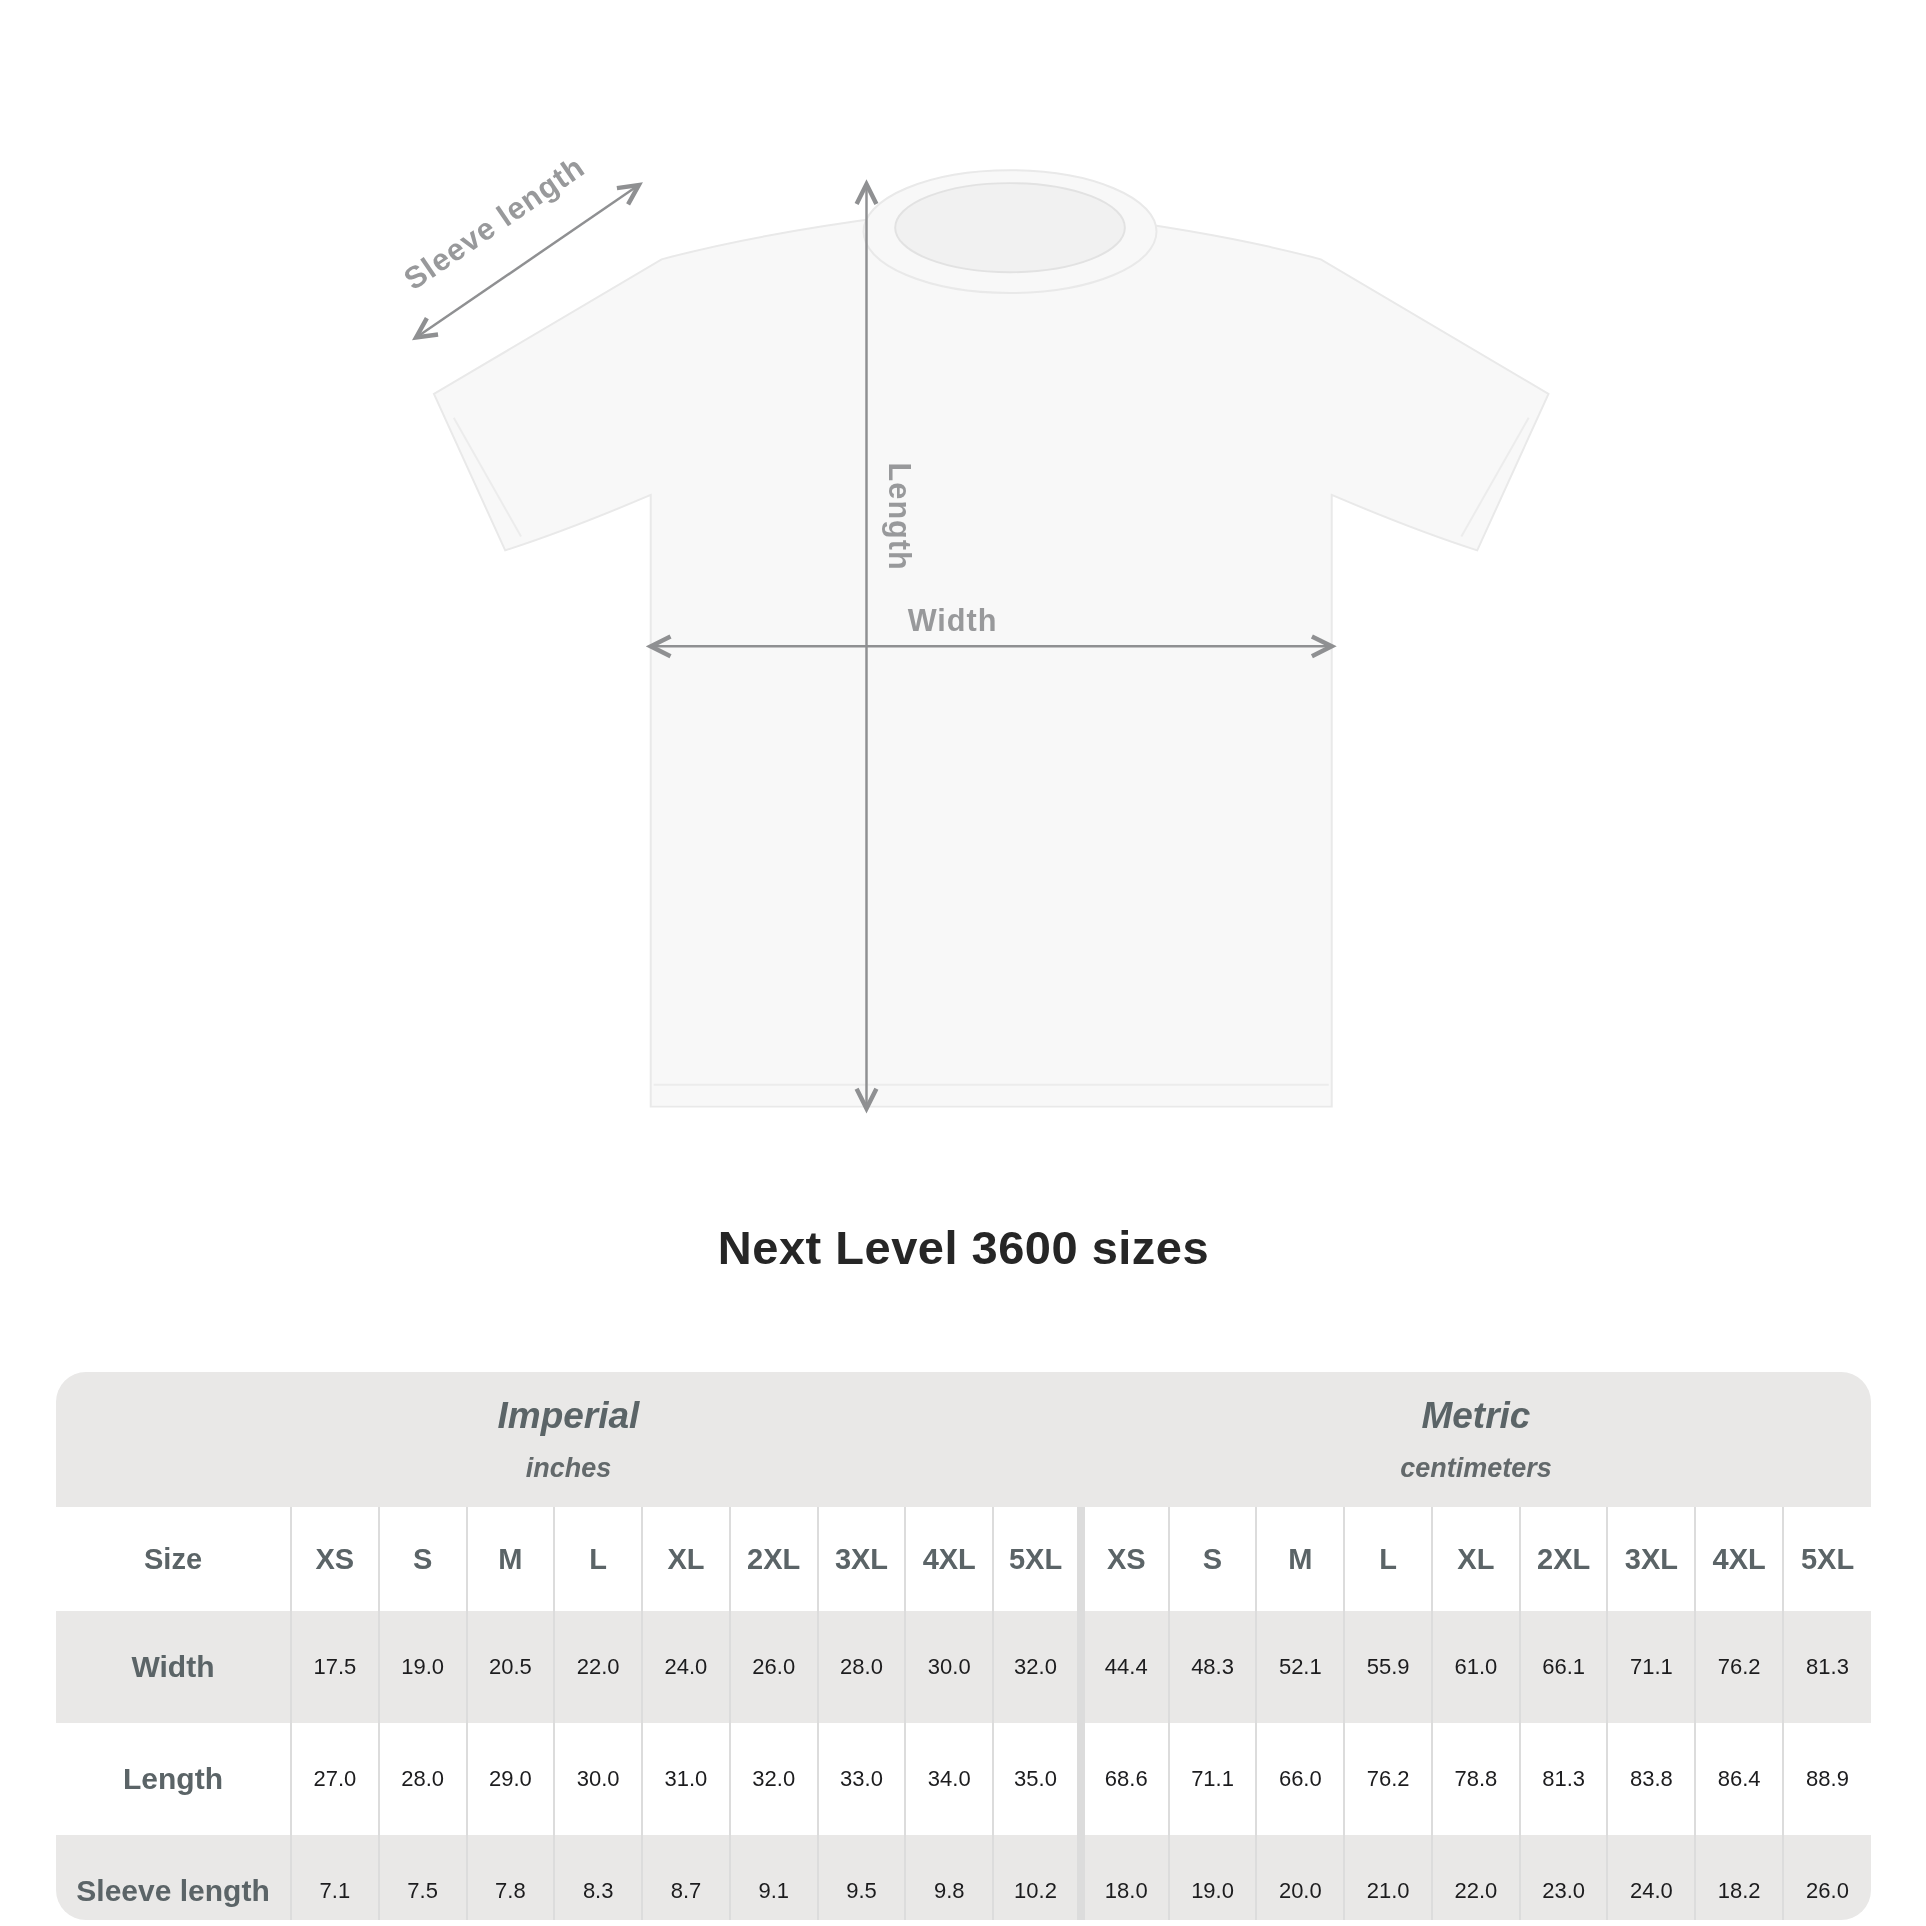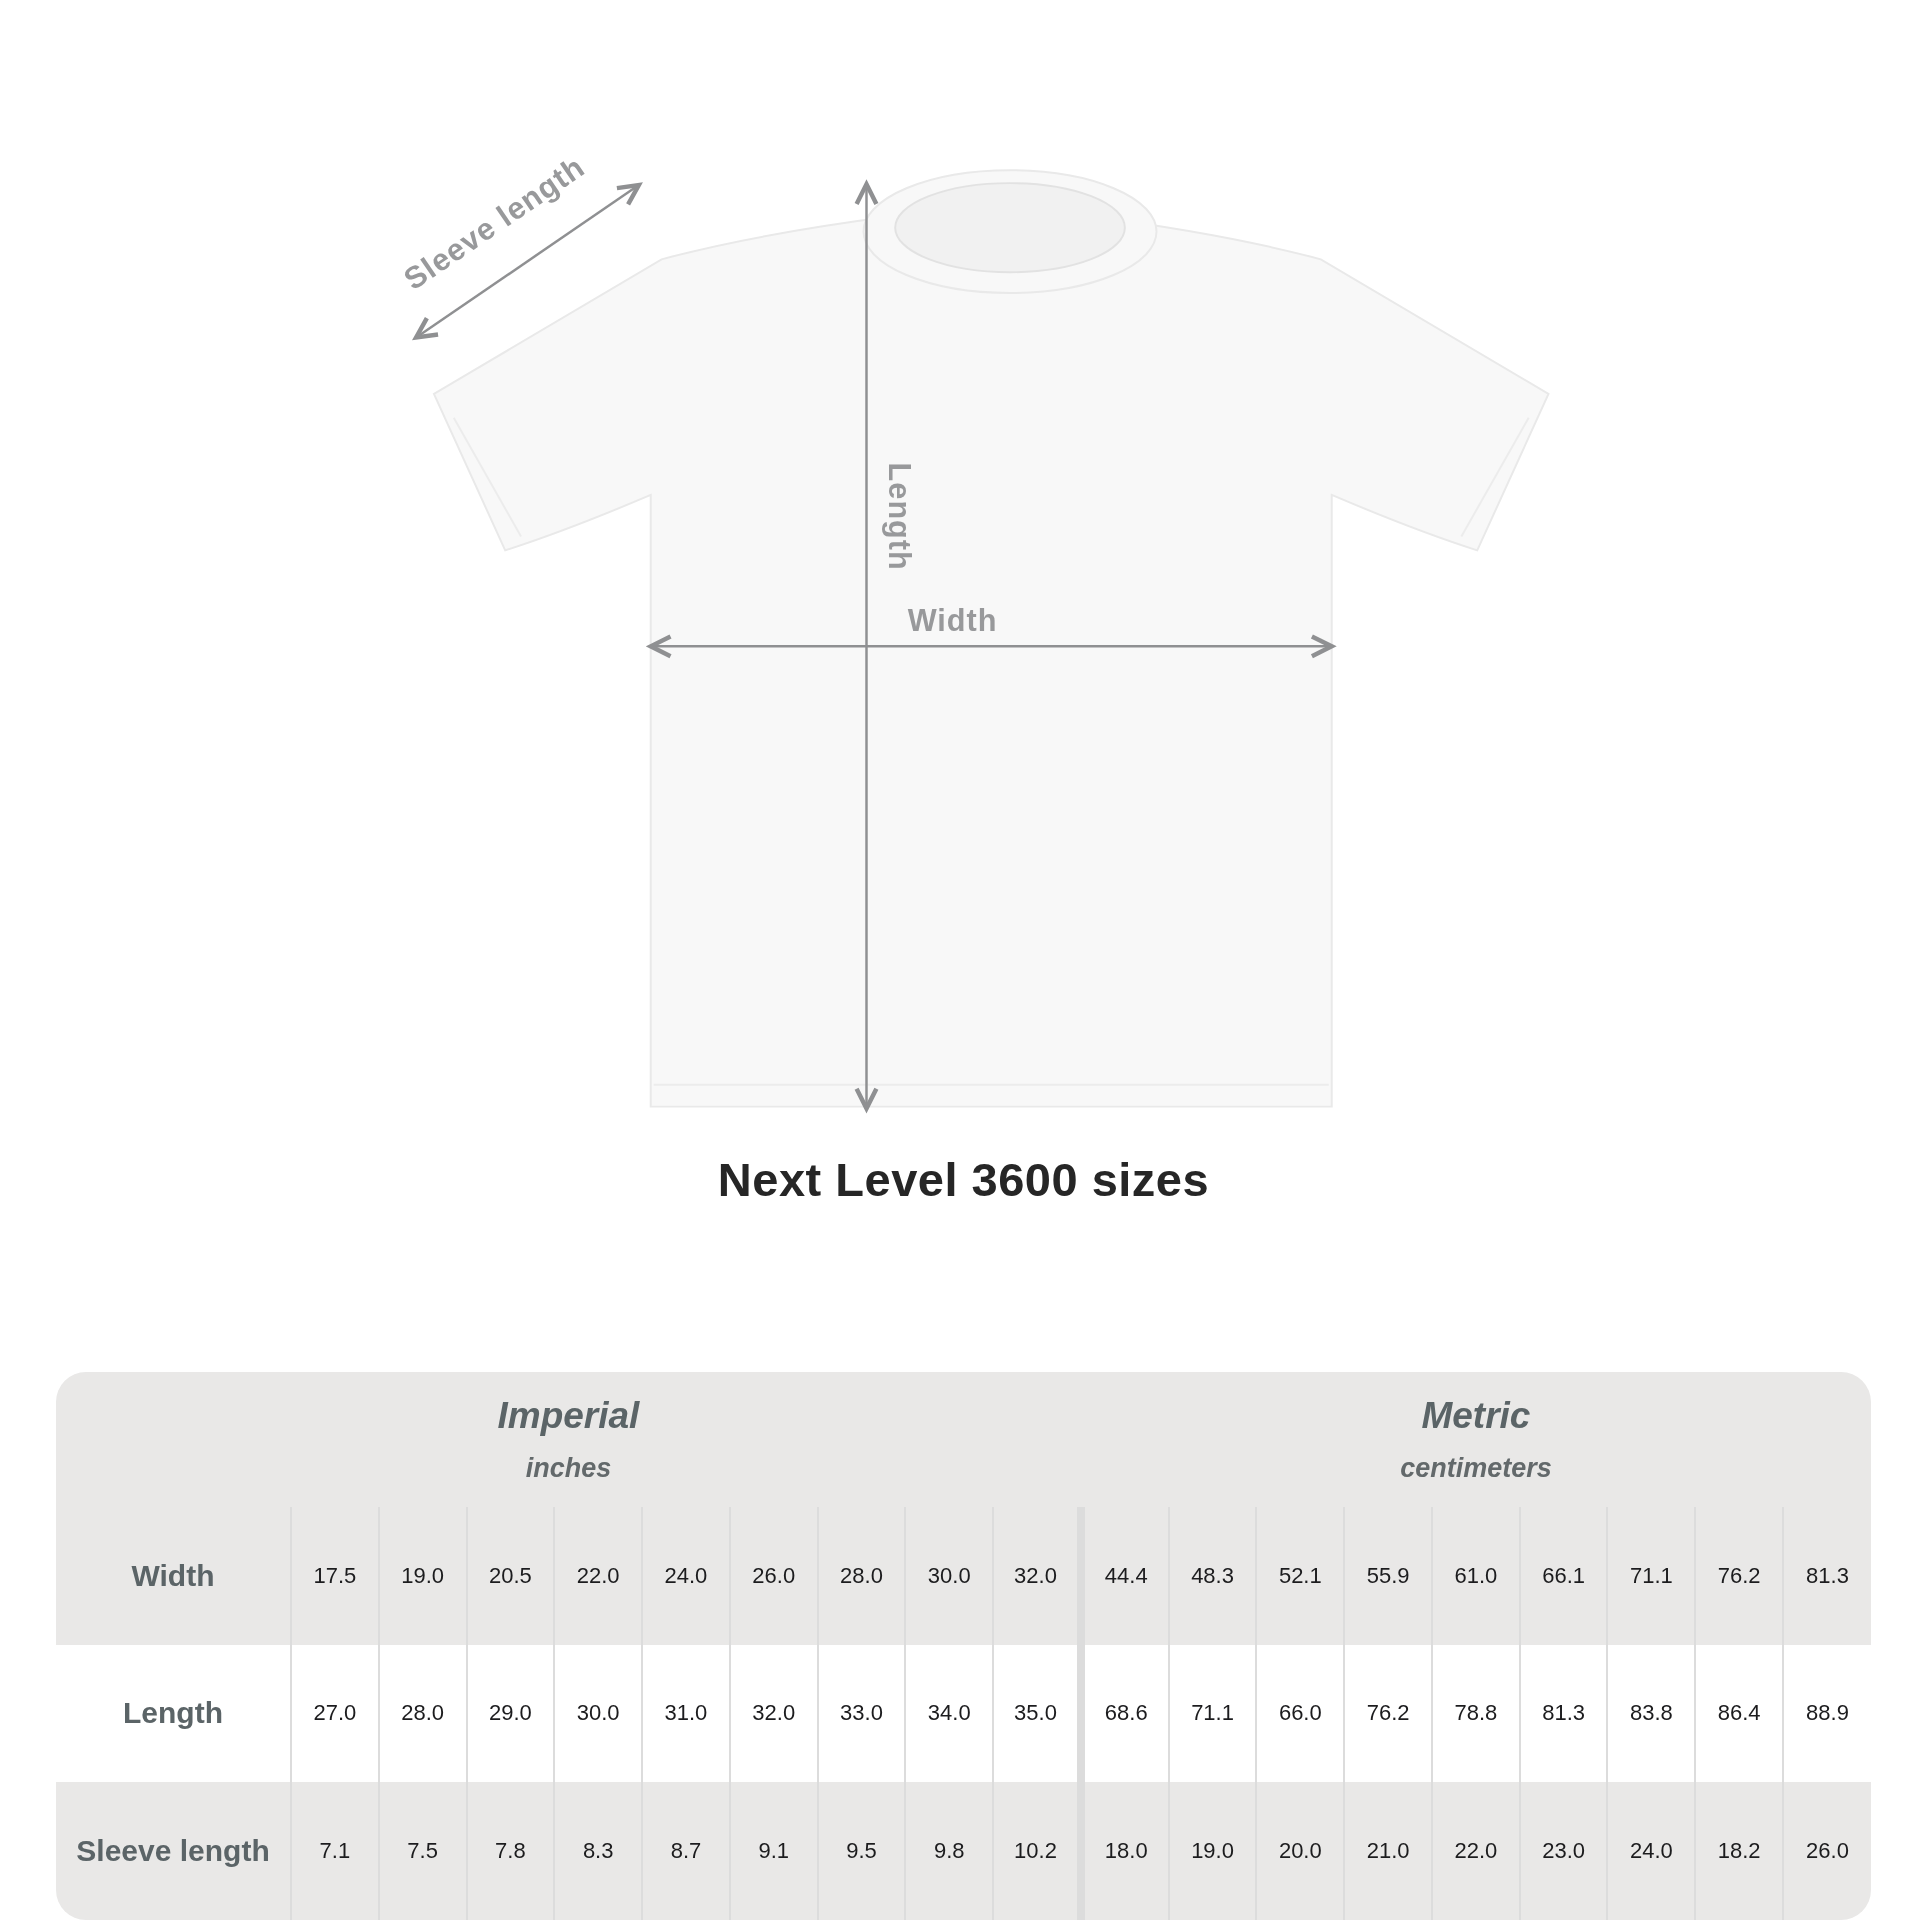--- a/index.html
+++ b/index.html
@@ -19,21 +19,21 @@
   .mline{stroke:var(--line,#8f9092);stroke-width:2.5;fill:none;}
   .mhead{stroke:var(--line,#8f9092);fill:none;}
   .mlabel{
     font-family:"Liberation Sans","DejaVu Sans",sans-serif;
     font-weight:bold;font-size:31px;
     fill:var(--label,#98999b);
     letter-spacing:1px;
   }
   
   .title{
-    position:absolute;left:0;top:1152px;width:1927px;
+    position:absolute;left:0;top:1220px;width:1927px;
     text-align:center;font-size:47px;font-weight:bold;
     color:var(--title,#262626);letter-spacing:0.5px;
   }
   .subtitle{
     position:absolute;left:0;top:1240px;width:1927px;
     text-align:center;font-size:28px;font-style:italic;
     color:var(--subtitle,#4c4c4c);
   }
   
   .table-wrap{
@@ -126,20 +126,42 @@
         <tr class="band-row">
           <th colspan="10">
             <div class="g-name">Imperial</div>
             <div class="g-unit">inches</div>
           </th>
           <th colspan="9">
             <div class="g-name">Metric</div>
             <div class="g-unit">centimeters</div>
           </th>
         </tr>
+        <tr class="size-row" id="size-row">
+          <th class="label-cell">Size</th>
+
+        <th>XS</th>
+            <th>S</th>
+            <th>M</th>
+            <th>L</th>
+            <th>XL</th>
+            <th>2XL</th>
+            <th>3XL</th>
+            <th>4XL</th>
+            <th>5XL</th>
+            <th class="group-start">XS</th>
+            <th>S</th>
+            <th>M</th>
+            <th>L</th>
+            <th>XL</th>
+            <th>2XL</th>
+            <th>3XL</th>
+            <th>4XL</th>
+            <th>5XL</th>
+          </tr>
       </thead>
       <tbody id="data-body">
 
       <tr class="alt">
             <th class="label-cell">Width</th>
             <td>17.5</td>
             <td>19.0</td>
             <td>20.5</td>
             <td>22.0</td>
             <td>24.0</td>

